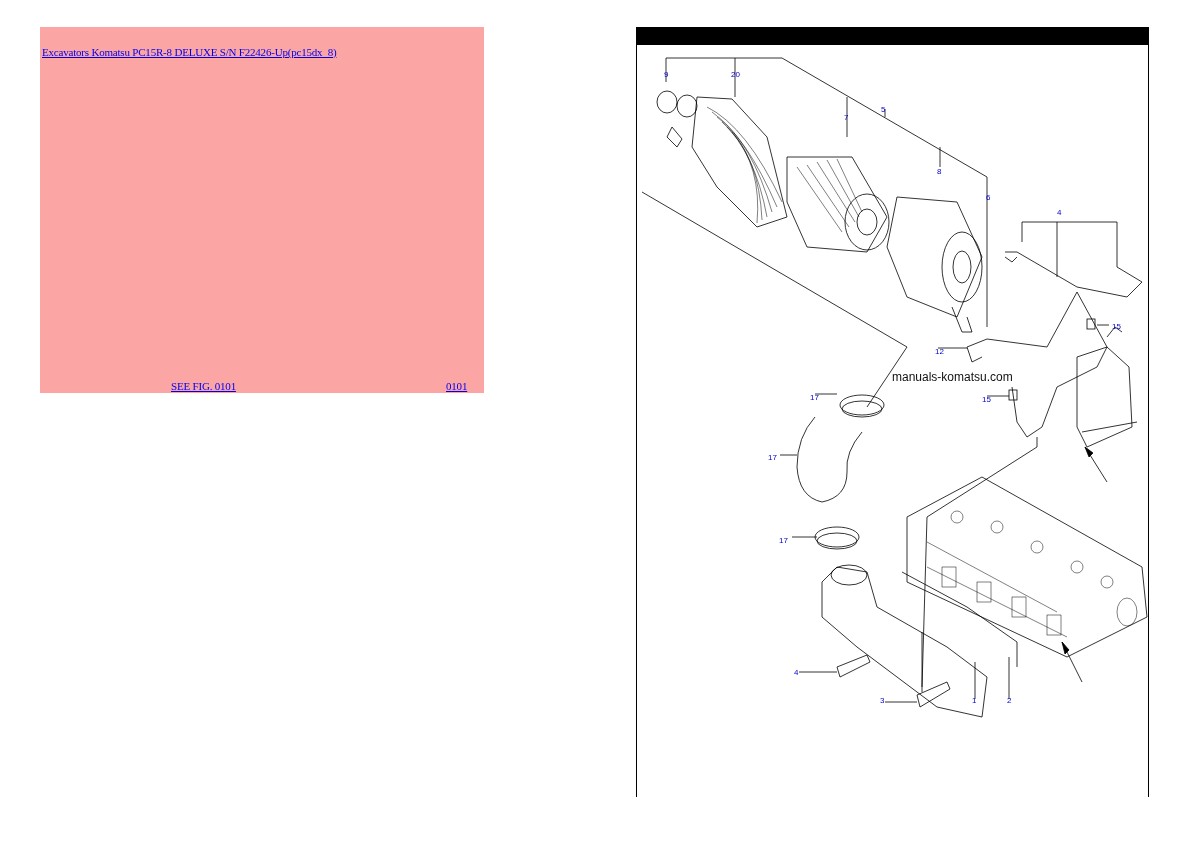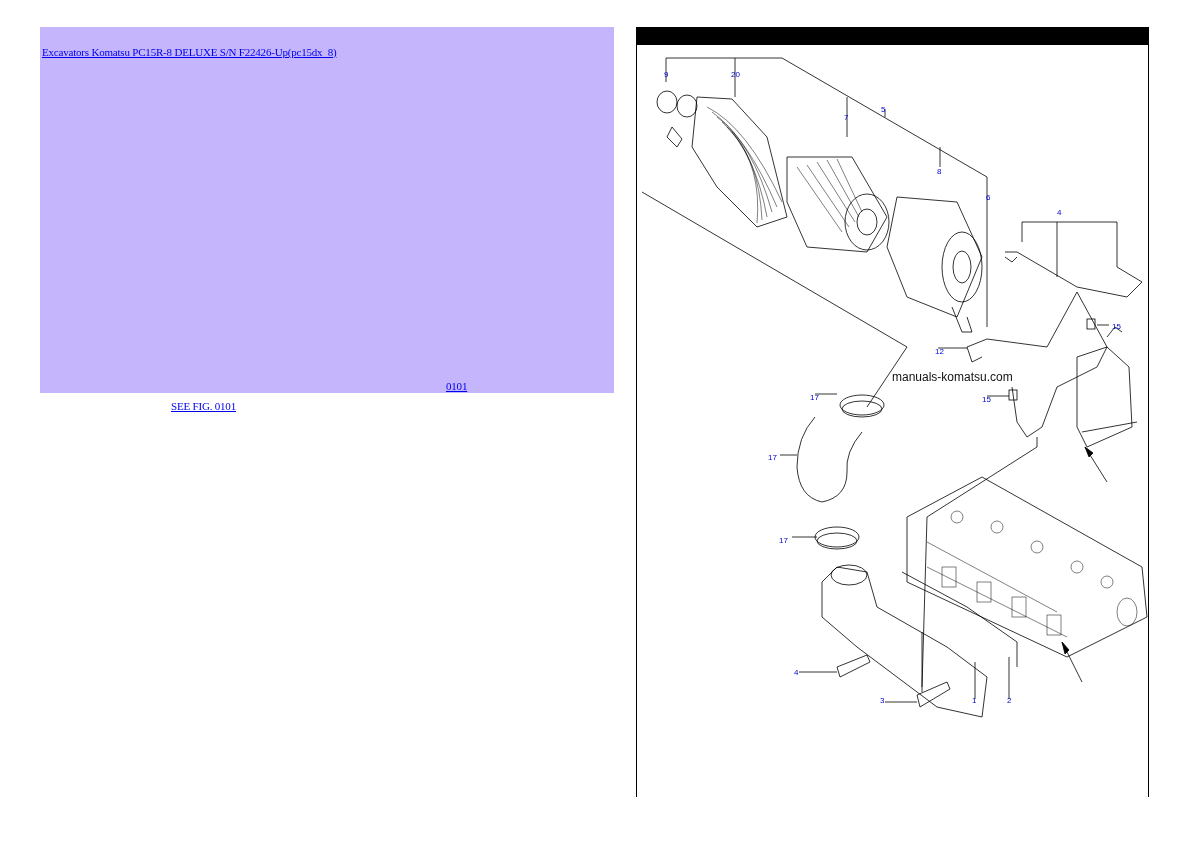--- a/index.html
+++ b/index.html
@@ -1,22 +1,22 @@
 <!DOCTYPE html>
 <html><head>
 <meta charset="utf-8">
 <style>
   html, body { margin:0; padding:0; background:#ffffff; }
   body { width:1190px; height:842px; position:relative; overflow:hidden; font-family:"Liberation Serif", serif; }
 
   
-  .info-panel { position:absolute; left:40px; top:27px; width:574px; height:366px; background:#c4b5fd; }
+  .info-panel { position:absolute; left:40px; top:27px; width:444px; height:366px; background:#fca5a5; }
   .info-panel a { color:#0000ee; text-decoration:underline; font-family:"Liberation Serif", serif; font-size:11px; letter-spacing:-0.2px; position:absolute; white-space:nowrap; }
   .title-link { left:2px; top:19px; }
-  .see-fig-link { left:131px; top:353px;margin-top:20px; }
+  .see-fig-link { left:131px; top:353px; }
   .page-link { left:406px; top:353px; }
 
   
   .diagram-panel { position:absolute; left:636px; top:27px; width:511px; height:770px; border-left:1.5px solid #000; border-right:1.5px solid #000; background:#fff; }
   .diagram-header { position:absolute; left:0; top:0; width:100%; height:18px; background:#000; }
   .diagram-svg { position:absolute; left:0; top:0; }
   .callout { position:absolute; color:#0000cc; font-family:"Liberation Sans", sans-serif; font-size:8px; line-height:8px; }
   .watermark { position:absolute; left:255px; top:343px; font-family:"Liberation Sans", sans-serif; font-size:12px; color:#111; }
 </style>
 </head>

